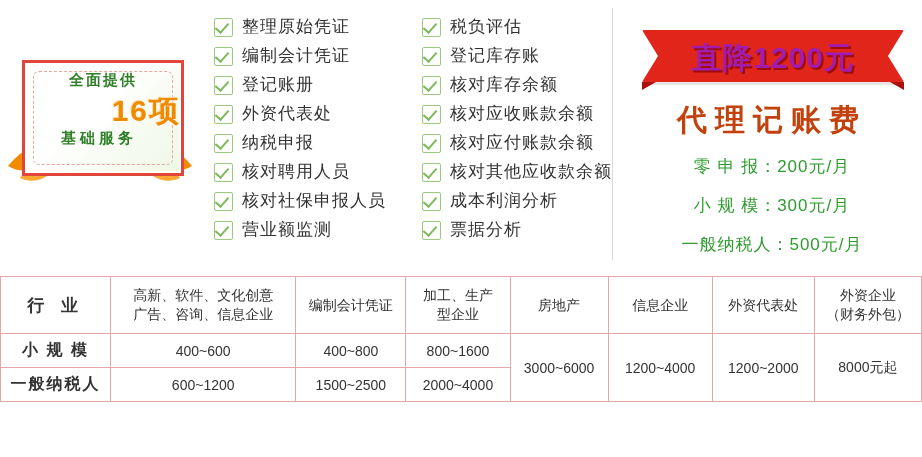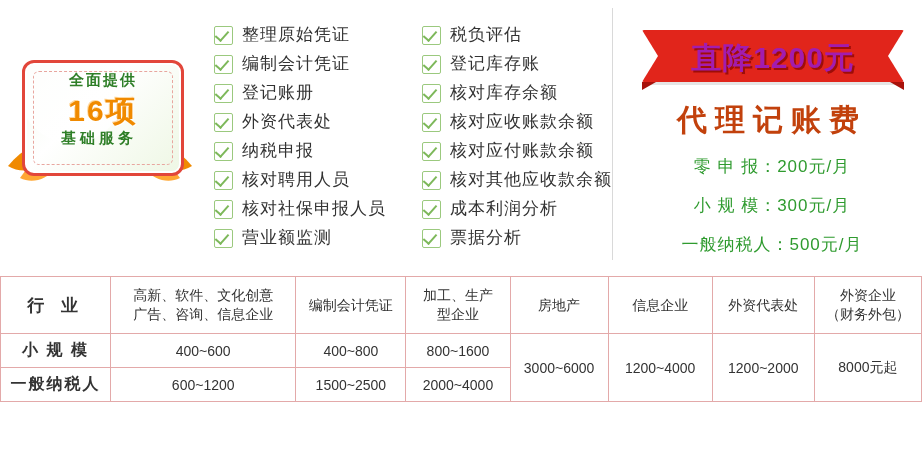--- a/index.html
+++ b/index.html
@@ -23,40 +23,40 @@
   
   .badge-wrap{
     position:relative;
     width:200px;height:260px;
     flex:0 0 200px;
   }
   .seal{
     position:absolute;
     left:22px;top:60px;
     width:156px;height:110px;
-    border-radius:12px;
+    border-radius:0;
     background:
       radial-gradient(circle at 30% 25%, rgba(255,255,255,.85) 0 38%, rgba(255,255,255,0) 39%),
       linear-gradient(135deg,#f3f9ee 0%,#ffffff 40%,#eef7e4 100%);
     border:3px solid #e2463a;
     box-shadow:0 0 0 2px #fff inset;
   }
   .seal:before{
     content:"";
     position:absolute;left:8px;top:8px;right:8px;bottom:8px;
     border:1px dashed #e8a69f;border-radius:6px;
   }
   .seal .l1{
     position:absolute;top:8px;left:0;right:0;
     text-align:center;color:#2f7f28;
     font-size:15px;letter-spacing:2px;font-weight:bold;
   }
   .seal .l2{
     position:absolute;top:28px;left:0;right:0;
-    text-align:center;
+    text-align:right;
     font-size:30px;font-weight:bold;letter-spacing:2px;
     color:#f08a00;
     text-shadow:1px 1px 0 #fff, -1px -1px 0 #ffd9a0;
   }
   .seal .l3{
     position:absolute;top:66px;left:0;right:8px;
     text-align:center;
     font-size:15px;font-weight:bold;letter-spacing:4px;
     color:#2f7f28;
   }
@@ -64,21 +64,21 @@
     position:absolute;top:132px;width:68px;height:58px;
   }
   .ribbon-left{left:4px;}
   .ribbon-right{right:4px;}
   .ribbon-left svg,.ribbon-right svg{display:block;}
 
   
   .checklist{
     flex:1 1 auto;
     display:flex;
-    padding-top:24px;
+    padding-top:16px;
     padding-left:14px;
     gap:36px;
   }
   .col{display:flex;flex-direction:column;gap:7px;}
   .item{
     display:flex;align-items:center;gap:9px;
     font-size:17px;color:#333;
     line-height:22px;
     letter-spacing:1px;
   }

